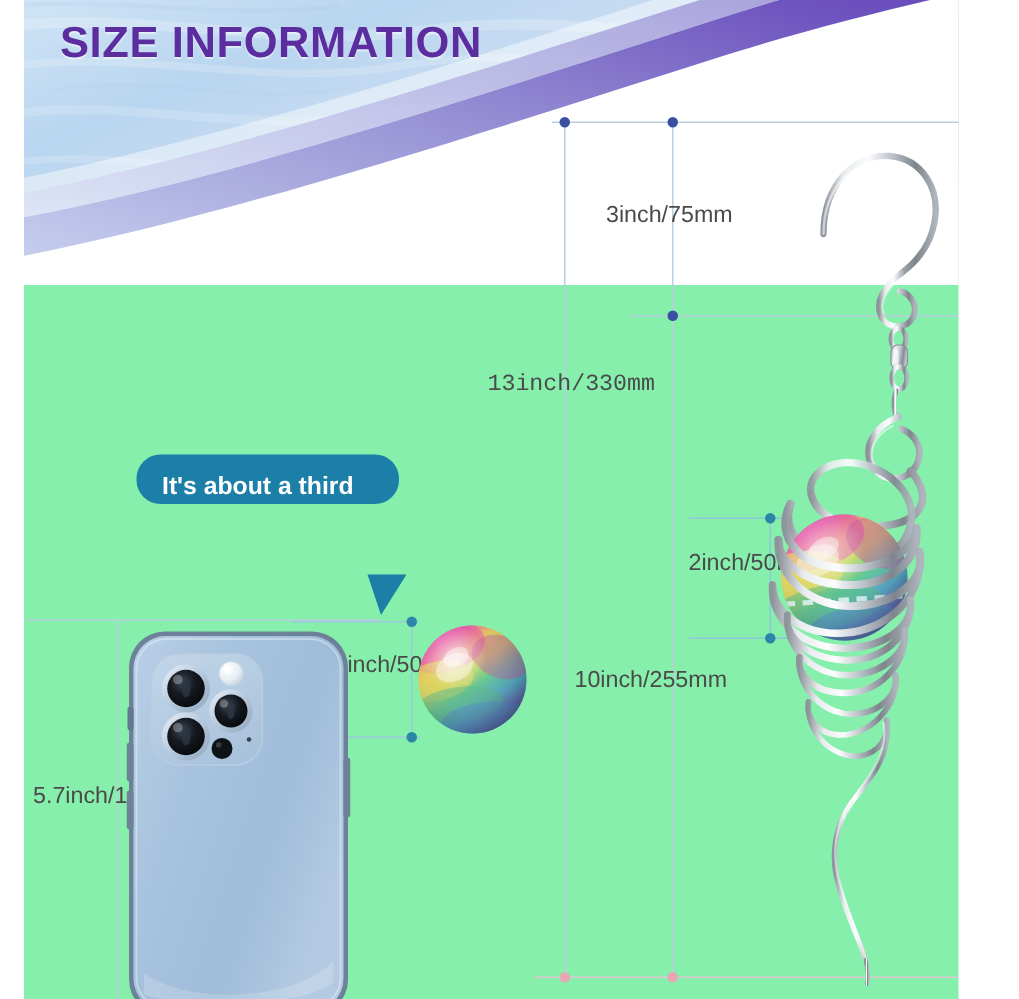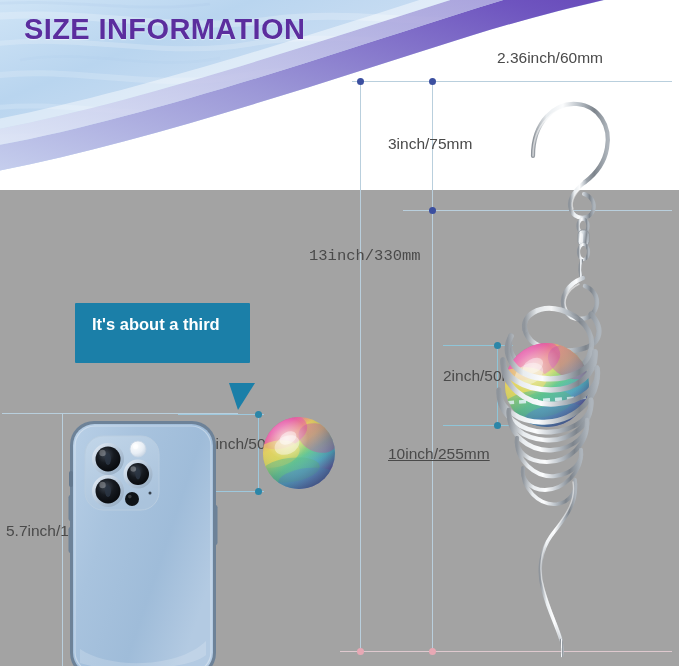--- a/index.html
+++ b/index.html
@@ -2,21 +2,21 @@
 <html><head>
 <meta charset="utf-8">
 <style>
   html,body{margin:0;padding:0;}
   body{
     width:679px;height:666px;
     font-family:"Liberation Sans",sans-serif;
     background:#ffffff;
     overflow:hidden;
   }
-  #stage{position:relative;width:679px;height:666px;background:#a3a3a3;overflow:hidden;}
+  #stage{position:relative;width:623px;height:666px;background:#86efac;overflow:hidden;margin-left:16px;}
 
   
   #header{
     position:absolute;left:0;top:0;width:679px;height:190px;overflow:hidden;
   }
   #header svg{position:absolute;left:0;top:0;}
   #title{
     position:absolute;left:24px;top:13px;
     font-size:29px;font-weight:bold;letter-spacing:.4px;
     color:#5b2d9e;
@@ -36,22 +36,22 @@
   .dimtext{
     position:absolute;
     font-size:15.5px;color:#4a4a4a;line-height:20px;
     font-family:"Liberation Sans",sans-serif;
     white-space:nowrap;
   }
 
   
   #bubble{
     position:absolute;left:75px;top:303px;width:175px;
-    background:#1b7fa8;border-radius:1px;
-    padding:11px 13px 28px 17px;
+    background:#1b7fa8;border-radius:16px;
+    padding:11px 13px 1px 17px;
     box-sizing:border-box;
     z-index:6;
   }
   #bubble-text{
     color:#ffffff;font-size:16.5px;line-height:21px;font-weight:bold;
     font-family:"Liberation Sans",sans-serif;
   }
   #bubble-tail{
     position:absolute;left:229px;top:383px;width:0;height:0;
     border-left:9px solid transparent;
@@ -137,31 +137,30 @@
   <div class="dimline-v" style="left:360px;top:81px;height:570px;"></div>
 
   <div class="dimline-v" style="left:432px;top:81px;height:570px;"></div>
 
   <div class="dot dot-navy" style="left:360px;top:81px;"></div>
   <div class="dot dot-navy" style="left:432px;top:81px;"></div>
   <div class="dot dot-navy" style="left:432px;top:210px;"></div>
   <div class="dot dot-pink" style="left:360px;top:651px;"></div>
   <div class="dot dot-pink" style="left:432px;top:651px;"></div>
 
-  <div class="dimtext" style="left:497px;top:48px;">2.36inch/60mm</div>
 
   <div class="dimtext" style="left:388px;top:134px;width:60px;white-space:normal;">
     <span>3inch/75mm</span>
   </div>
 
   <div class="dimtext" style="left:309px;top:246px;width:64px;white-space:normal;font-family:Liberation Mono, monospace;">
     <span>13inch/330mm</span>
   </div>
 
-  <div class="dimtext" style="left:388px;top:444px;width:64px;white-space:normal;text-decoration:underline;">
+  <div class="dimtext" style="left:367px;top:444px;width:64px;white-space:normal;">
     <span>10inch/255mm</span>
   </div>
 
   <div class="dimline-h" style="left:443px;top:345px;width:70px;background:#8fc5d8;"></div>
   <div class="dimline-h" style="left:443px;top:425px;width:70px;background:#8fc5d8;"></div>
   <div class="dimline-v" style="left:497px;top:345px;height:80px;background:#8fc5d8;"></div>
   <div class="dot dot-teal" style="left:497px;top:345px;"></div>
   <div class="dot dot-teal" style="left:497px;top:425px;"></div>
   <div class="dimtext" style="left:443px;top:366px;width:58px;white-space:normal;">
     <span>2inch/50mm</span>

